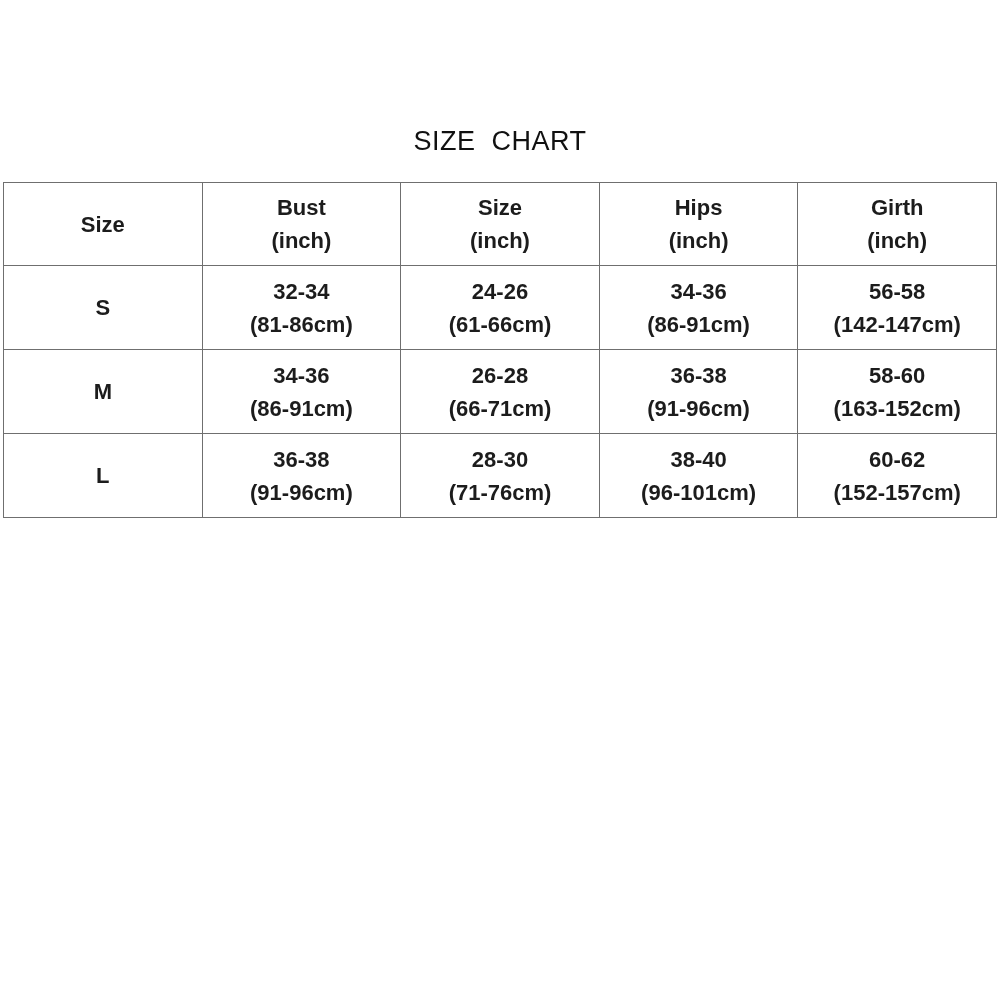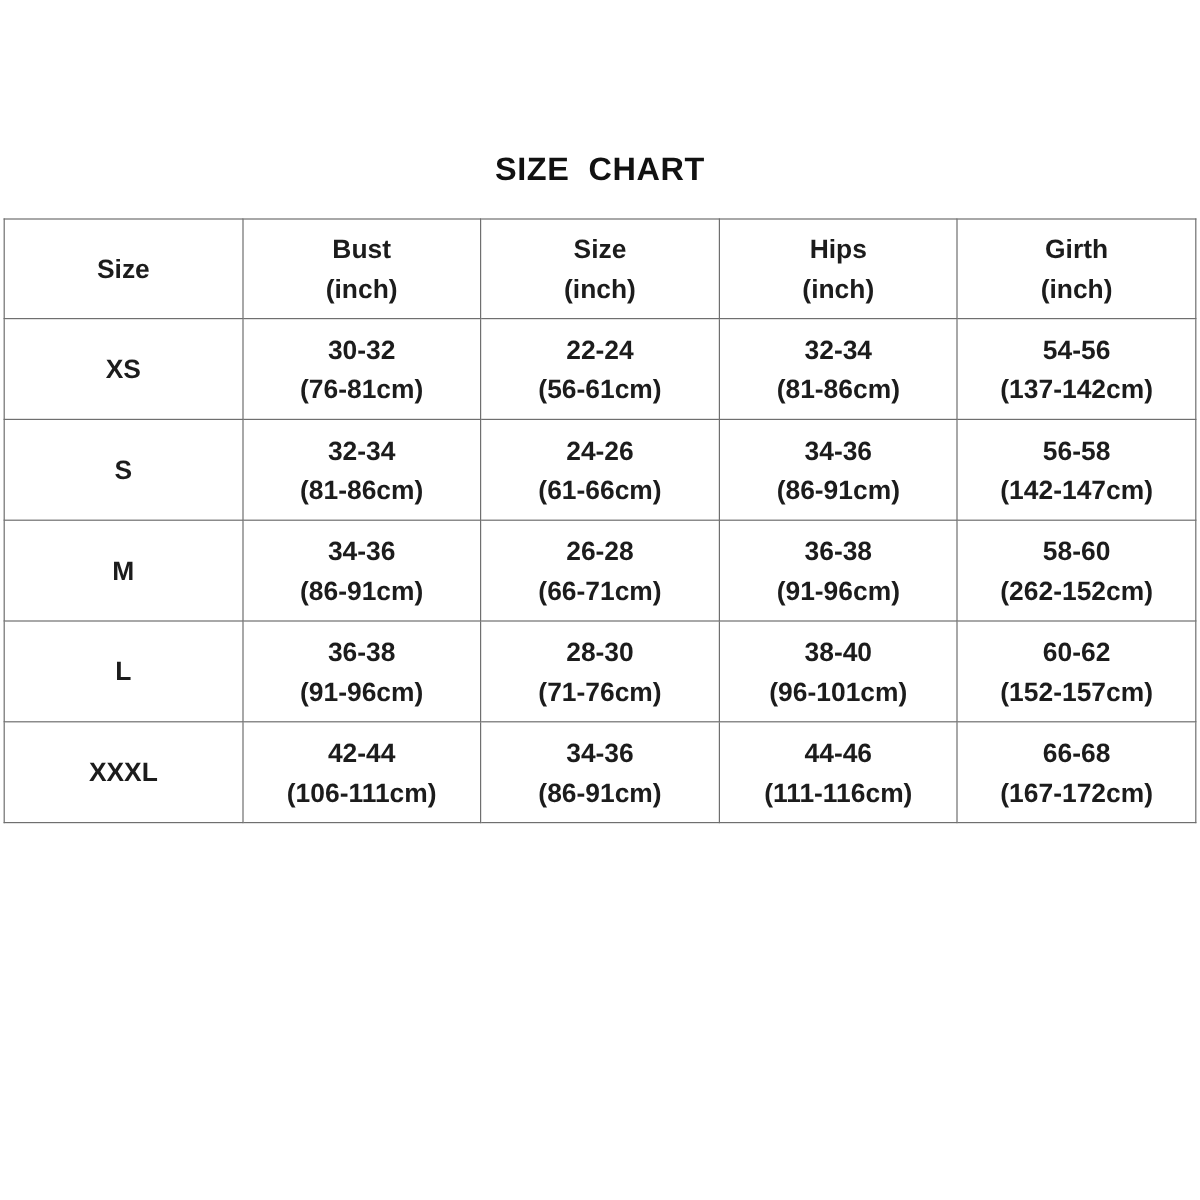--- a/index.html
+++ b/index.html
@@ -15,21 +15,21 @@
     overflow: hidden;
     font-family: "Liberation Sans", sans-serif;
   }
   .chart-title {
     position: absolute;
     top: 126px;
     left: 0;
     width: 100%;
     text-align: center;
     font-size: 27px;
-    font-weight: bold;
+    font-weight: normal;
     color: #111111;
     letter-spacing: 0.5px;
     white-space: pre;
   }
   table.size-chart {
     position: absolute;
     left: 3px;
     top: 182px;
     width: 994px;
     border-collapse: collapse;
@@ -85,41 +85,20 @@
           <span class="l1">Hips</span>
           <span class="l2">(inch)</span>
         </th>
         <th>
           <span class="l1">Girth</span>
           <span class="l2">(inch)</span>
         </th>
       </tr>
     </thead>
     <tbody>
-    <tr class="data-row">
-      <th>
-        <span class="l1">XS</span>
-      </th>
-      <td>
-        <span class="l1">30-32</span>
-        <span class="l2">(76-81cm)</span>
-      </td>
-      <td>
-        <span class="l1">22-24</span>
-        <span class="l2">(56-61cm)</span>
-      </td>
-      <td>
-        <span class="l1">32-34</span>
-        <span class="l2">(81-86cm)</span>
-      </td>
-      <td>
-        <span class="l1">54-56</span>
-        <span class="l2">(137-142cm)</span>
-      </td>
-    </tr>
 
     <tr class="data-row">
       <th>
         <span class="l1">S</span>
       </th>
       <td>
         <span class="l1">32-34</span>
         <span class="l2">(81-86cm)</span>
       </td>
       <td>
@@ -147,21 +126,21 @@
       <td>
         <span class="l1">26-28</span>
         <span class="l2">(66-71cm)</span>
       </td>
       <td>
         <span class="l1">36-38</span>
         <span class="l2">(91-96cm)</span>
       </td>
       <td>
         <span class="l1">58-60</span>
-        <span class="l2">(262-152cm)</span>
+        <span class="l2">(163-152cm)</span>
       </td>
     </tr>
 
     <tr class="data-row">
       <th>
         <span class="l1">L</span>
       </th>
       <td>
         <span class="l1">36-38</span>
         <span class="l2">(91-96cm)</span>
@@ -175,37 +154,16 @@
         <span class="l2">(96-101cm)</span>
       </td>
       <td>
         <span class="l1">60-62</span>
         <span class="l2">(152-157cm)</span>
       </td>
     </tr>
 
 
 
-    <tr class="data-row">
-      <th>
-        <span class="l1">XXXL</span>
-      </th>
-      <td>
-        <span class="l1">42-44</span>
-        <span class="l2">(106-111cm)</span>
-      </td>
-      <td>
-        <span class="l1">34-36</span>
-        <span class="l2">(86-91cm)</span>
-      </td>
-      <td>
-        <span class="l1">44-46</span>
-        <span class="l2">(111-116cm)</span>
-      </td>
-      <td>
-        <span class="l1">66-68</span>
-        <span class="l2">(167-172cm)</span>
-      </td>
-    </tr>
   </tbody>
   </table>
 
 </div>
 
 </body></html>

